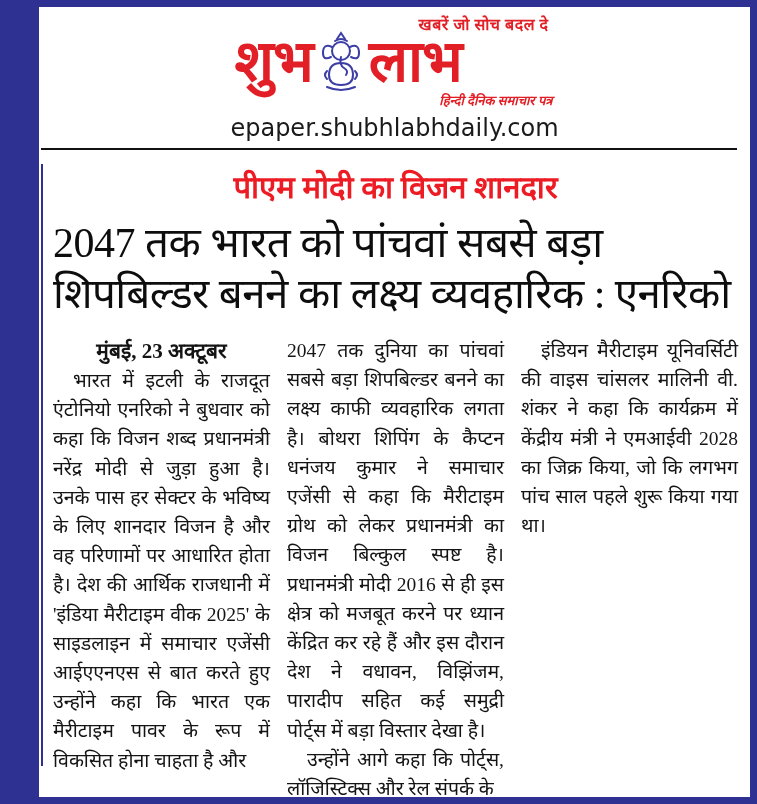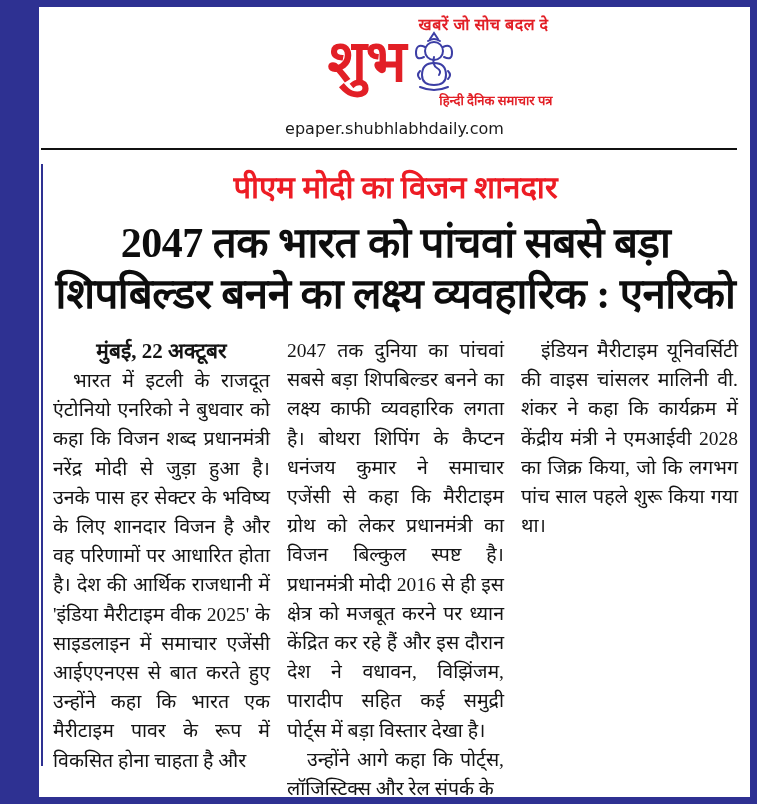--- a/index.html
+++ b/index.html
@@ -15,54 +15,54 @@
     overflow:hidden;
     margin-left:32px;
   }
   
   .masthead{width:320px;margin:6px auto 0 auto;text-align:center;}
   .mast-tagline{
     font-size:16px;font-weight:bold;color:#e21f26;
     text-align:right;padding-right:6px;letter-spacing:0.5px;
     font-family:"Liberation Serif","DejaVu Serif",serif;
   }
-  .logo-row{display:flex;align-items:center;justify-content:center;margin-top:-4px;}
+  .logo-row{display:flex;align-items:center;justify-content:flex-start;margin-top:-4px;}
   .logo-word{
     font-size:58px;font-weight:bold;color:#e21f26;line-height:1.0;
     letter-spacing:-1px;
   }
   .ganesha{width:52px;height:62px;margin:0 2px;flex:0 0 auto;}
   .mast-subtitle{
     font-size:13px;font-weight:bold;color:#e21f26;
-    text-align:right;padding-right:2px;margin-top:-2px;
+    text-align:right;padding-right:2px;margin-top:-2px;font-style:italic;
   }
   
   .meta-url,.meta-date{
     text-align:center;color:#1a1a1a;
     font-family:"DejaVu Sans","Liberation Sans",sans-serif;
-    font-size:16px;line-height:23px;
+    font-size:24px;line-height:23px;
   }
   .meta-url{margin-top:8px;}
   .rule-h{
     border:none;border-top:2px solid #111;
     margin:8px 2px 0 2px;width:696px;
   }
   
   .article{
     margin:14px 8px 0 2px;
     border-left:2px solid #2e3192;
     padding:4px 4px 0 10px;
     height:598px;
   }
   .kicker{
     text-align:center;color:#ed1c24;font-weight:bold;
     font-size:31px;line-height:36px;margin-top:2px;
   }
   .headline{
-    text-align:center;color:#0d0d0d;font-weight:bold;
+    text-align:left;color:#0d0d0d;font-weight:normal;
     font-size:42px;line-height:51px;margin-top:12px;
     letter-spacing:-0.5px;
   }
   .cols{
     display:flex;gap:17px;margin-top:16px;
   }
   .col{flex:1 1 0;font-size:19.5px;line-height:29.2px;color:#141414;text-align:justify;}
   .dateline{text-align:center;font-weight:bold;font-size:21px;line-height:30px;}
   .col p{margin:0;font-family:Liberation Serif, serif;}
   .col p.indent{text-indent:20px;}
@@ -88,20 +88,21 @@
 
         <path d="M26 26 Q24 34 29 37 Q34 40 31 44"></path>
 
         <path d="M14 44 Q14 32 26 32 Q38 32 38 44 Q38 54 26 54 Q14 54 14 44"></path>
 
         <path d="M12 56 Q26 62 40 56"></path>
 
         <path d="M12 40 Q8 44 12 48"></path>
         <path d="M40 40 Q44 44 40 48"></path>
       </svg>
+      <span class="logo-word">लाभ</span>
     </div>
     <div class="mast-subtitle">हिन्दी दैनिक समाचार पत्र</div>
   </div>
 
   <div class="meta-url">epaper.shubhlabhdaily.com</div>
 
   <hr class="rule-h">
 
   <div class="article">
 
@@ -109,21 +110,21 @@
 
     <div class="headline">
       <div>2047 तक भारत को पांचवां सबसे बड़ा</div>
       <div>शिपबिल्डर बनने का लक्ष्य व्यवहारिक : एनरिको</div>
     </div>
 
     <div class="cols">
 
       <div class="col">
         <div class="dateline">
-          <div>मुंबई, 22 अक्टूबर</div>
+          <div>मुंबई, 23 अक्टूबर</div>
         </div>
         <p class="indent">भारत में इटली के राजदूत एंटोनियो एनरिको ने बुधवार को कहा कि विजन शब्द प्रधानमंत्री नरेंद्र मोदी से जुड़ा हुआ है। उनके पास हर सेक्टर के भविष्य के लिए शानदार विजन है और वह परिणामों पर आधारित होता है। देश की आर्थिक राजधानी में 'इंडिया मैरीटाइम वीक 2025' के साइडलाइन में समाचार एजेंसी आईएएनएस से बात करते हुए उन्होंने कहा कि भारत एक मैरीटाइम पावर के रूप में विकसित होना चाहता है और</p>
       </div>
 
       <div class="col">
         <p>2047 तक दुनिया का पांचवां सबसे बड़ा शिपबिल्डर बनने का लक्ष्य काफी व्यवहारिक लगता है। बोथरा शिपिंग के कैप्टन धनंजय कुमार ने समाचार एजेंसी से कहा कि मैरीटाइम ग्रोथ को लेकर प्रधानमंत्री का विजन बिल्कुल स्पष्ट है। प्रधानमंत्री मोदी 2016 से ही इस क्षेत्र को मजबूत करने पर ध्यान केंद्रित कर रहे हैं और इस दौरान देश ने वधावन, विझिंजम, पारादीप सहित कई समुद्री पोर्ट्स में बड़ा विस्तार देखा है।</p>
         <p class="indent">उन्होंने आगे कहा कि पोर्ट्स, लॉजिस्टिक्स और रेल संपर्क के</p>
       </div>
 
       <div class="col">

